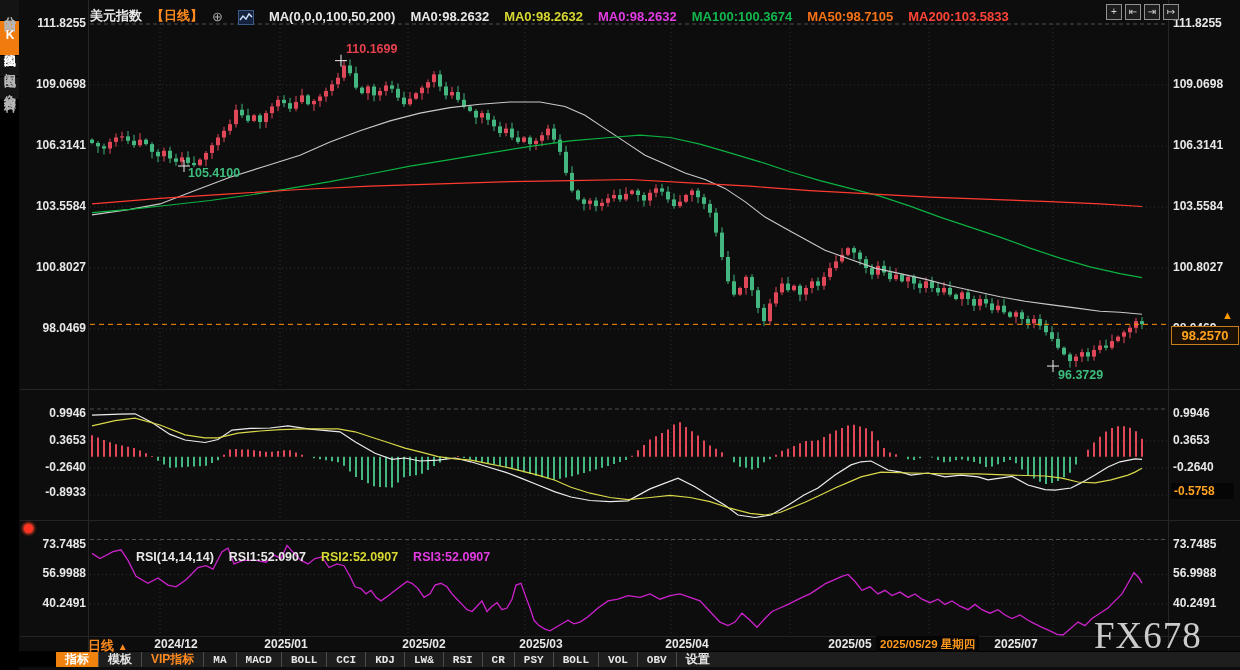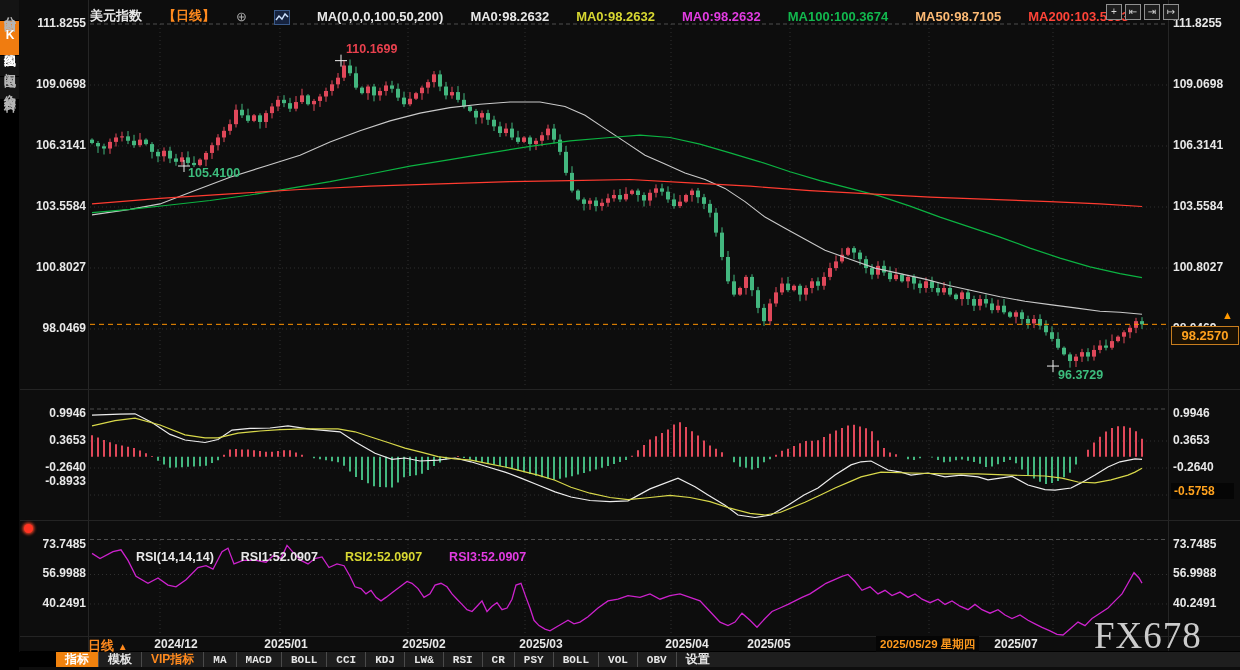--- a/index.html
+++ b/index.html
@@ -14,24 +14,24 @@
   
   .vline{position:absolute;top:0;width:1px;background:#262626;z-index:2;}
   .hline{position:absolute;left:20px;right:0;height:1px;background:#242424;z-index:2;}
   
   #plot{position:absolute;left:0;top:0;z-index:1;}
   
   .yt{position:absolute;height:15px;line-height:15px;font-size:12px;font-weight:700;color:#e8e8e8;z-index:3;}
   .yt.l{left:20px;width:66px;text-align:right;}
   .yt.r{left:1173px;width:64px;text-align:left;}
   
-  .legend{position:absolute;z-index:4;display:flex;gap:27px;font-size:12.5px;font-weight:700;
+  .legend{position:absolute;z-index:4;display:flex;gap:15px;font-size:12.5px;font-weight:700;
           white-space:nowrap;align-items:center;color:#e8e8e8;}
   .c-orange{color:#ff8a1e;}.c-yellow{color:#d8d832;}.c-magenta{color:#e23ce2;}
-  .c-green{color:#12b84e;}.c-gray{color:#fdba74;}.c-red{color:#ff4438;}.c-white{color:#e8e8e8;}
+  .c-green{color:#12b84e;}.c-gray{color:#f97316;}.c-red{color:#ff4438;}.c-white{color:#e8e8e8;}
   .plus{color:#a8a8a8;font-weight:400;font-size:13px;}
   .mini-icon{display:inline-block;width:14px;height:13px;background:#16233f;border:1px solid #3a5a8a;
              position:relative;top:1px;}
   
   .ann{position:absolute;font-size:12.5px;font-weight:700;z-index:3;white-space:nowrap;text-align:right;}
   .ann.red{color:#e8414e;}
   .ann.green{color:#3dbd7d;}
   
   #price-box{position:absolute;left:1171px;top:326px;width:66px;height:17px;border:1px solid #c87d1e;
     background:#1a1104;color:#ffa21e;font-size:13px;font-weight:700;line-height:17px;text-align:center;z-index:5;}
@@ -708,21 +708,21 @@
 
   <div class="ann red" style="left:346px;top:42px;">110.1699</div>
   <div class="ann green" style="left:188px;top:166px;">105.4100</div>
   <div class="ann green" style="left:1058px;top:368px;">96.3729</div>
   <div id="price-arrow">▲</div>
   <div id="price-box">98.2570</div>
 
   <div class="yt l" style="top:406px;">0.9946</div>
   <div class="yt l" style="top:433px;">0.3653</div>
   <div class="yt l" style="top:460px;">-0.2640</div>
-  <div class="yt l" style="top:474px;">-0.8933</div>
+  <div class="yt l" style="top:485px;">-0.8933</div>
   <div class="yt r" style="top:406px;">0.9946</div>
   <div class="yt r" style="top:433px;">0.3653</div>
   <div class="yt r" style="top:460px;">-0.2640</div>
   <div id="macd-cross-box">-0.5758</div>
 
   <div id="alert-sun"></div>
   <div class="legend" style="left:96px;top:550px;padding-left:40px;">
     <span class="c-white">RSI(14,14,14)</span>
     <span class="c-white">RSI1:52.0907</span>
     <span class="c-yellow">RSI2:52.0907</span>
@@ -737,21 +737,21 @@
 
   <div id="xaxis">
     <div id="period-lab">
       <span>日线</span> <span class="arr">▲</span>
     </div>
     <div class="xlab" style="left:156px;">2024/12</div>
     <div class="xlab" style="left:266px;">2025/01</div>
     <div class="xlab" style="left:404px;">2025/02</div>
     <div class="xlab" style="left:521px;">2025/03</div>
     <div class="xlab" style="left:667px;">2025/04</div>
-    <div class="xlab" style="left:749px;">2025/05</div>
+    <div class="xlab" style="left:830px;">2025/05</div>
     <div class="xlab" style="left:996px;">2025/07</div>
     <div id="date-box">2025/05/29 星期四</div>
   </div>
 
   <div id="toolbar">
     <div class="corner"></div>
     <div class="tb-item active">指标</div>
     <div class="tb-item">模板</div>
     <div class="tb-item vip">VIP指标</div>
     <div class="tb-item mono">MA</div>

